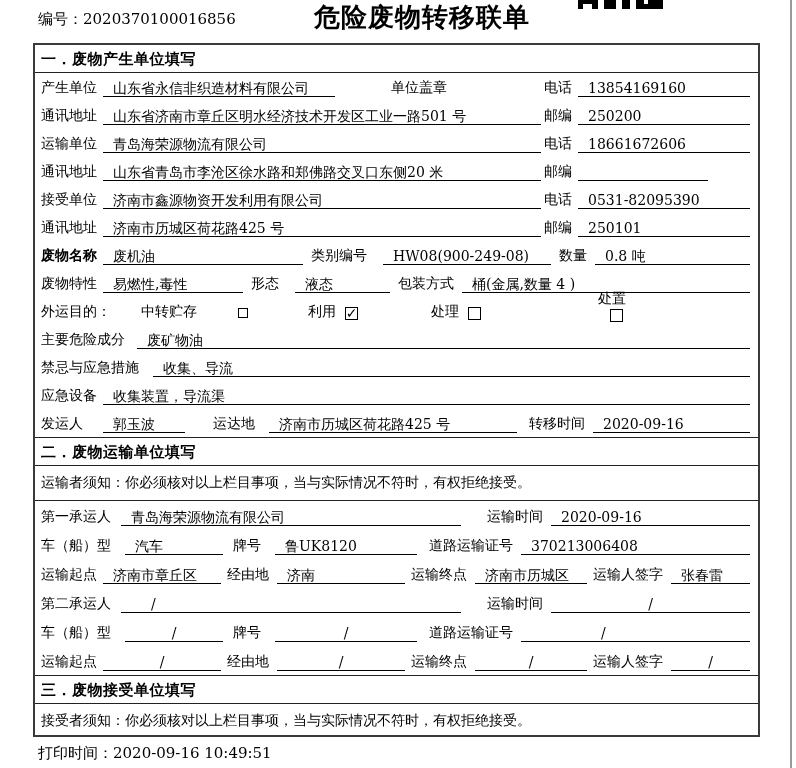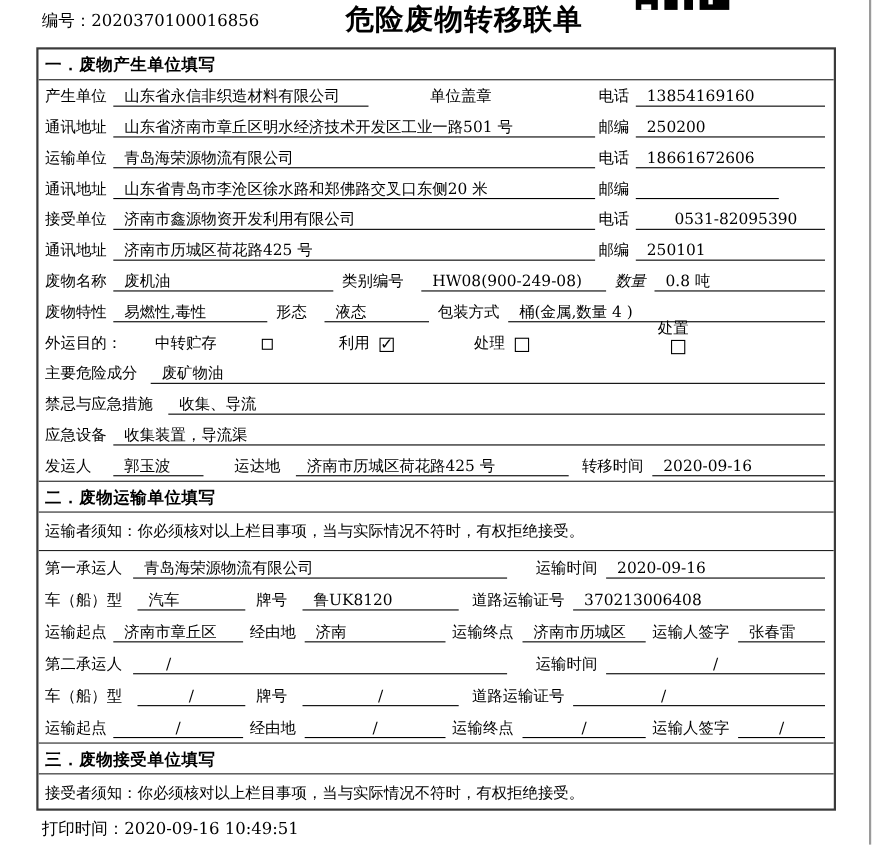--- a/index.html
+++ b/index.html
@@ -107,45 +107,45 @@
         </span>
         <span class="gap" style="width: 42px;"></span>
       </div>
       <div class="row">
         <span class="lbl" style="width: 62px;">接受单位</span>
         <span class="fv" style="width: 438px;">
           <span class="fvt">济南市鑫源物资开发利用有限公司</span>
         </span>
         <span class="spring"></span>
         <span class="lbl" style="width: 34px;">电话</span>
-        <span class="fv" style="width: 172px; justify-content: center;">
+        <span class="fv" style="width: 172px;">
           <span class="fvt">0531-82095390</span>
         </span>
       </div>
       <div class="row">
         <span class="lbl" style="width: 62px;">通讯地址</span>
         <span class="fv" style="width: 438px;">
           <span class="fvt">济南市历城区荷花路425 号</span>
         </span>
         <span class="spring"></span>
         <span class="lbl" style="width: 34px;">邮编</span>
         <span class="fv" style="width: 172px;">
           <span class="fvt">250101</span>
         </span>
       </div>
       <div class="row">
-        <span class="lbl" style="width: 62px;">废物名称</span>
+        <span class="lbl" style="width: 62px; font-weight: bold;">废物名称</span>
         <span class="fv" style="width: 200px;">
           <span class="fvt">废机油</span>
         </span>
         <span class="lbl" style="width: 64px; margin-left: 8px;">类别编号</span>
         <span class="fv" style="width: 168px; margin-left: 8px;">
           <span class="fvt">HW08(900-249-08)</span>
         </span>
-        <span class="lbl" style="width: 36px; margin-left: 8px; font-style: italic;">数量</span>
+        <span class="lbl" style="width: 36px; margin-left: 8px;">数量</span>
         <span class="fv" style="flex: 1 1 auto;">
           <span class="fvt">0.8 吨</span>
         </span>
       </div>
       <div class="row">
         <span class="lbl" style="width: 62px; margin-top: 31px;">废物特性</span>
         <span class="fv" style="width: 140px;">
           <span class="fvt">易燃性,毒性</span>
         </span>
         <span class="lbl" style="width: 36px; margin-left: 8px;">形态</span>

